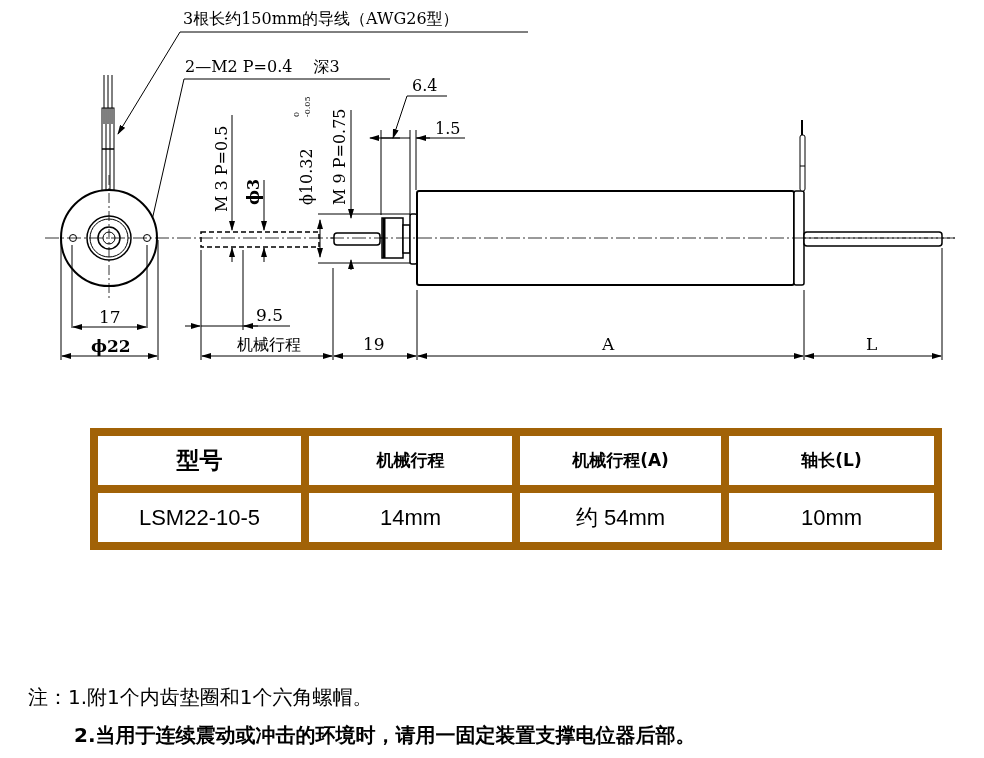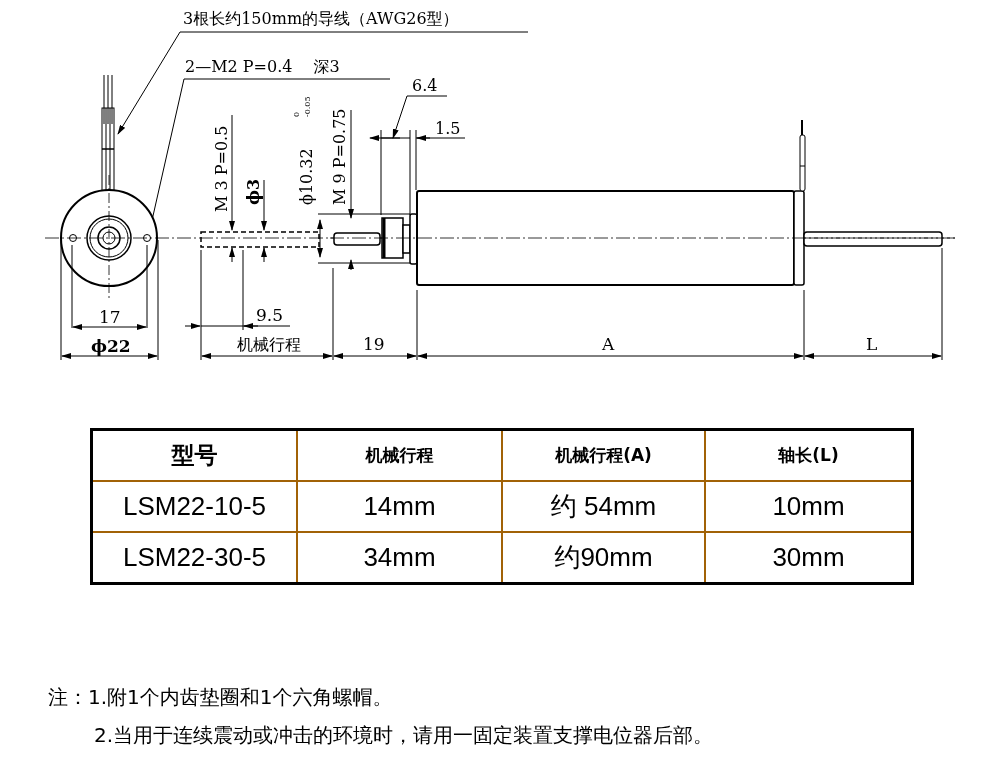--- a/index.html
+++ b/index.html
@@ -1,26 +1,26 @@
 <!DOCTYPE html>
 <html><head>
 <meta charset="utf-8">
 <style>
   html, body { margin: 0; padding: 0; background: #ffffff; }
   body { width: 984px; height: 758px; position: relative; overflow: hidden; font-family: "DejaVu Sans", sans-serif; color: #000; }
   #drawing { position: absolute; left: 0; top: 0; }
   .svgtxt { font-family: "DejaVu Serif", serif; fill: #000; }
   .spec-table { position: absolute; left: 90px; top: 428px; border-collapse: collapse; border: 3px solid #000; }
-  .spec-table td, .spec-table th { border: 2px solid #a16207; text-align: center; padding: 0; }
+  .spec-table td, .spec-table th { border: 8px solid #a16207; text-align: center; padding: 0; }
   .spec-table th { height: 49px; font-weight: bold; font-size: 17px; font-family: "DejaVu Sans", sans-serif; }
   .spec-table th.first { font-size: 23px; }
-  .spec-table td { height: 49px; font-size: 26px; font-family: "Liberation Sans", sans-serif; }
+  .spec-table td { height: 49px; font-size: 22px; font-family: "Liberation Sans", sans-serif; }
   .col1 { width: 203px; } .col2 { width: 203px; } .col3 { width: 201px; } .col4 { width: 205px; }
-  .notes { position: absolute; left: 48px; top: 678px; font-family: "DejaVu Sans", sans-serif; font-size: 20px; line-height: 38px; }
-  .note-line2 { padding-left: 46px; }
+  .notes { position: absolute; left: 28px; top: 678px; font-family: "DejaVu Sans", sans-serif; font-size: 20px; line-height: 38px; }
+  .note-line2 { padding-left: 46px; font-weight: bold; }
 </style>
 </head>
 <body>
 
 <svg id="drawing" width="984" height="400" viewBox="0 0 984 400" xmlns="http://www.w3.org/2000/svg">
   <defs>
     <marker id="arr" markerWidth="10" markerHeight="6" refX="9" refY="3" orient="auto" markerUnits="userSpaceOnUse">
       <path d="M0,0 L10,3 L0,6 z" fill="#000"></path>
     </marker>
     <marker id="arrS" markerWidth="10" markerHeight="6" refX="1" refY="3" orient="auto" markerUnits="userSpaceOnUse">
@@ -149,25 +149,19 @@
     <th class="col2">机械行程</th>
     <th class="col3">机械行程(A)</th>
     <th class="col4">轴长(L)</th>
   </tr>
   <tr>
     <td>LSM22-10-5</td>
     <td>14mm</td>
     <td>约 54mm</td>
     <td>10mm</td>
   </tr>
-  <tr>
-    <td>LSM22-30-5</td>
-    <td>34mm</td>
-    <td>约90mm</td>
-    <td>30mm</td>
-  </tr>
 </tbody>
   </table>
 
 <div class="notes">
   <div>注：1.附1个内齿垫圈和1个六角螺帽。</div>
   <div class="note-line2">2.当用于连续震动或冲击的环境时，请用一固定装置支撑电位器后部。</div>
 </div>
 
 </body></html>

